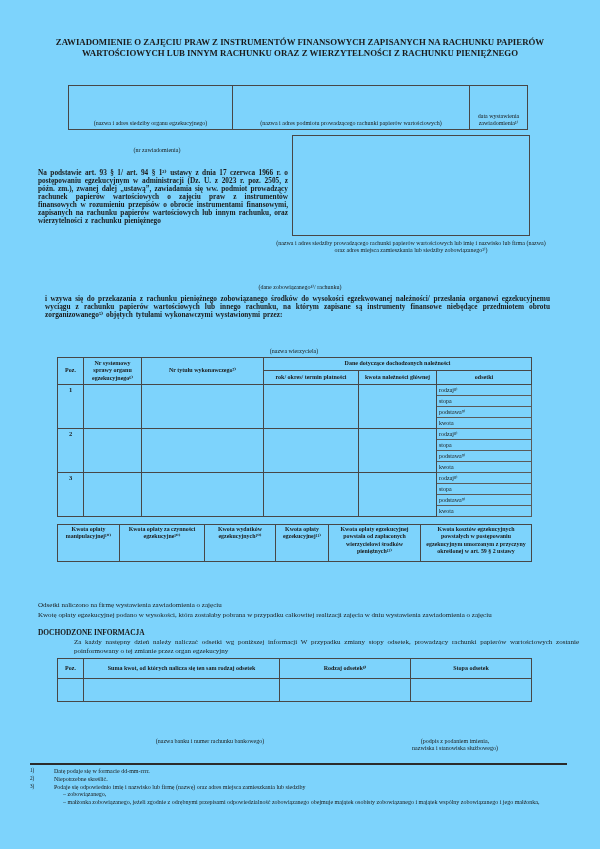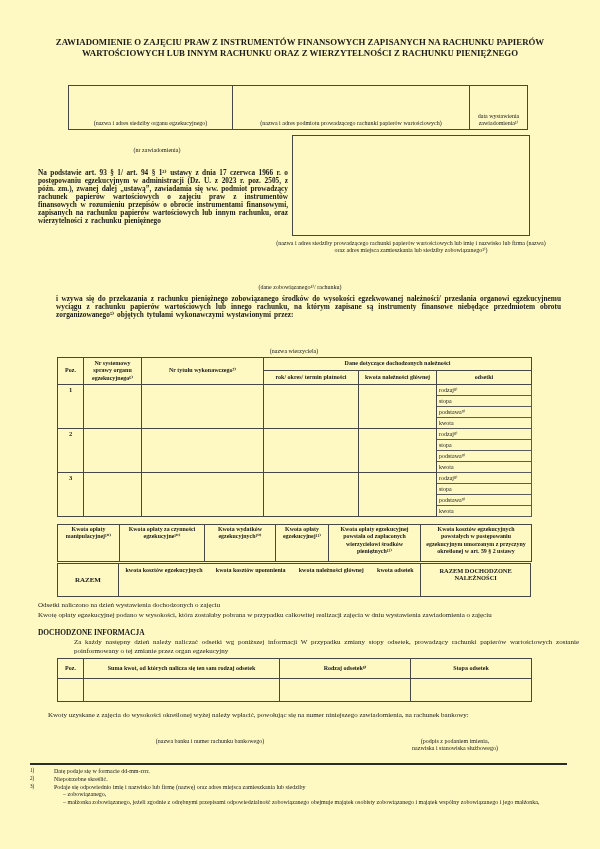--- a/index.html
+++ b/index.html
@@ -1,34 +1,34 @@
 <!DOCTYPE html>
 <html><head>
 <meta charset="utf-8">
 <style>
   html,body{margin:0;padding:0;background:#fff;}
   body{width:600px;height:849px;position:relative;color:#1a1a1a;
        font-family:"Liberation Serif","DejaVu Serif",serif;}
-  .page{position:absolute;inset:0;width:600px;height:849px;background:#fef9c3;overflow:hidden;}
+  .page{position:absolute;inset:0;width:600px;height:849px;background:#7dd3fc;overflow:hidden;}
   .abs{position:absolute;}
   .title{top:37px;left:50px;width:500px;text-align:center;font-weight:bold;font-size:8.8px;line-height:1.25;}
   
   .boxrow{top:85px;left:68px;width:460px;height:45px;display:flex;}
   .fbox{border:1px solid #474747;box-sizing:border-box;display:flex;flex-direction:column;justify-content:flex-end;align-items:center;text-align:center;font-size:6px;line-height:1.15;padding:1px 2px 2px 2px;}
   .b1{width:165px;}
   .b2{width:238px;margin-left:-1px;}
   .b3{width:59px;margin-left:-1px;justify-content:flex-end;}
   .cap{font-size:6px;line-height:1.2;text-align:center;color:#1a1a1a;}
   .nrcap{top:147px;left:57px;width:200px;}
   .para{font-weight:bold;font-size:7.3px;line-height:1.09;text-align:justify;word-spacing:1px;}
   .para1{top:169px;left:38px;width:250px;}
   .rbox{top:135px;left:292px;width:238px;height:101px;border:1px solid #474747;box-sizing:border-box;}
   .rboxcap{top:240px;left:274px;width:274px;}
   .danecap{top:284px;left:0;width:600px;}
-  .para2{top:295px;left:56px;width:505px;}
+  .para2{top:295px;left:45px;width:505px;}
   .wierzcap{top:348px;left:57px;width:474px;}
   
   table{border-collapse:collapse;table-layout:fixed;}
   td,th{border:1px solid #474747;padding:0 2px;box-sizing:border-box;overflow:hidden;}
   .t1{top:357px;left:57px;width:474px;}
   .t1 th{font-size:6px;font-weight:bold;text-align:center;line-height:1.2;padding:1px 2px;}
   .t1 .hrow1 th{height:13px;}
   .t1 .hrow2 th{height:14px;}
   .t1 td{height:11px;font-size:6px;}
   .t1 .poz{text-align:center;vertical-align:top;font-weight:bold;font-size:6.5px;padding-top:1px;}
@@ -184,32 +184,22 @@
         <td>Kwota opłaty manipulacyjnej¹⁰⁾</td>
         <td>Kwota opłaty za czynności egzekucyjne¹⁰⁾</td>
         <td>Kwota wydatków egzekucyjnych¹⁰⁾</td>
         <td>Kwota opłaty egzekucyjnej¹¹⁾</td>
         <td>Kwota opłaty egzekucyjnej powstała od zapłaconych wierzycielowi środków pieniężnych¹²⁾</td>
         <td>Kwota kosztów egzekucyjnych powstałych w postępowaniu egzekucyjnym umorzonym z przyczyny określonej w art. 59 § 2 ustawy</td>
       </tr>
     </tbody>
   </table>
 
-  <div class="abs razem">
-    <div class="rz-label">RAZEM</div>
-    <div class="rz-mid">
-      <span>kwota kosztów egzekucyjnych</span>
-      <span>kwota kosztów upomnienia</span>
-      <span>kwota należności głównej</span>
-      <span>kwota odsetek</span>
-    </div>
-    <div class="rz-total">RAZEM DOCHODZONE  NALEŻNOŚCI</div>
-  </div>
-
-  <div class="abs noteline note1">Odsetki naliczono na dzień wystawienia dochodzonych o zajęciu</div>
+
+  <div class="abs noteline note1">Odsetki naliczono na firmę wystawienia zawiadomienia o zajęciu</div>
   <div class="abs noteline note2">Kwotę opłaty egzekucyjnej podano w wysokości, która zostałaby pobrana w przypadku całkowitej realizacji zajęcia w dniu wystawienia zawiadomienia o zajęciu</div>
 
   <div class="abs dodhead">DOCHODZONE INFORMACJA</div>
   <div class="abs dodtext">Za każdy następny dzień należy naliczać odsetki wg poniższej informacji  W przypadku zmiany stopy odsetek, prowadzący rachunki papierów wartościowych zostanie poinformowany o tej zmianie przez organ egzekucyjny</div>
 
   <table class="abs t4">
     <colgroup>
       <col style="width:26px">
         <col style="width:196px">
         <col style="width:131px">
@@ -226,21 +216,20 @@
     <tbody>
       <tr>
         <td></td>
         <td></td>
         <td></td>
         <td></td>
       </tr>
     </tbody>
   </table>
 
-  <div class="abs wplata">Kwoty uzyskane z zajęcia do wysokości określonej wyżej należy wpłacić, powołując się na numer niniejszego zawiadomienia, na rachunek bankowy:</div>
 
   <div class="abs cap capbank">(nazwa banku i numer rachunku bankowego)</div>
   <div class="abs cap cappodpis">
     <div>(podpis z podaniem imienia,</div>
     <div>nazwiska i stanowiska służbowego)</div>
   </div>
 
   <div class="abs footrule"></div>
 
   <div class="abs footnotes">

